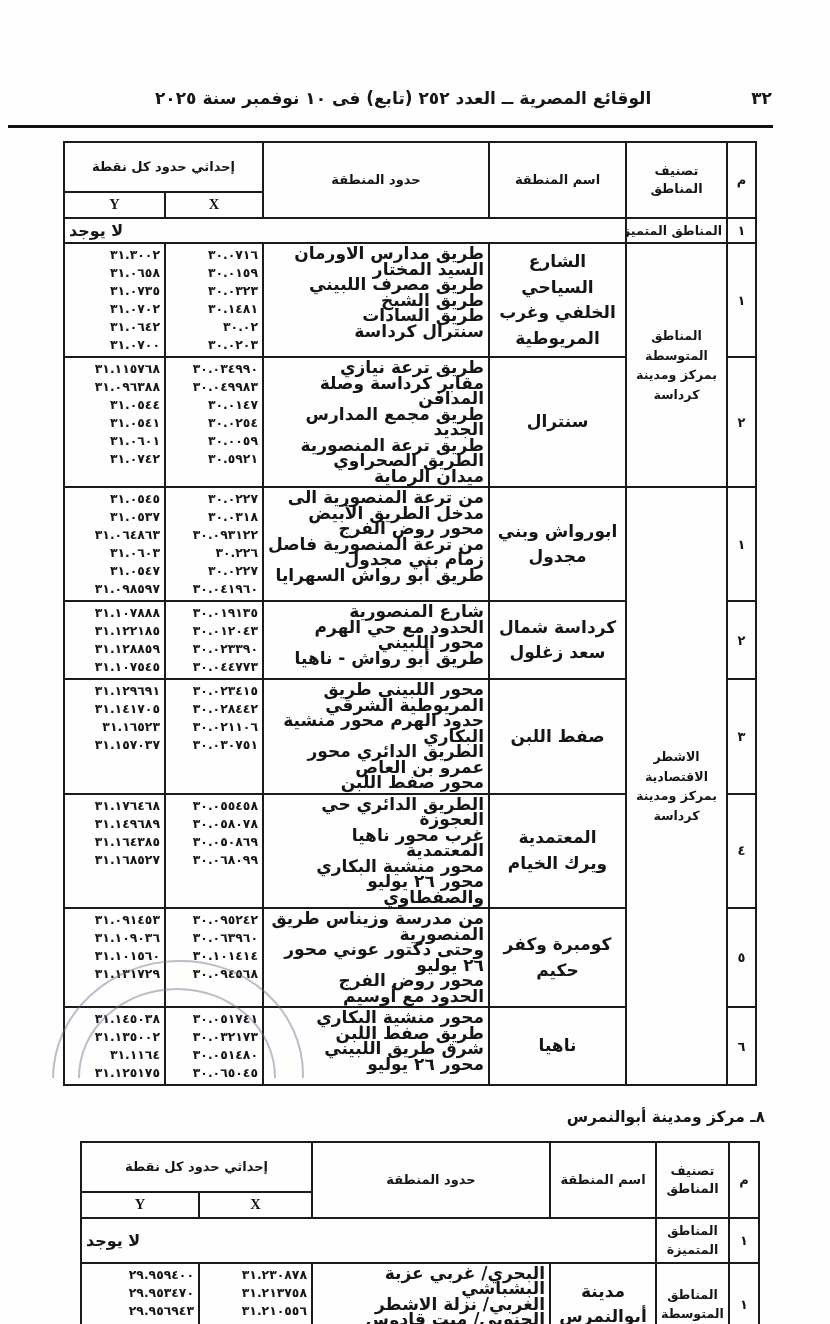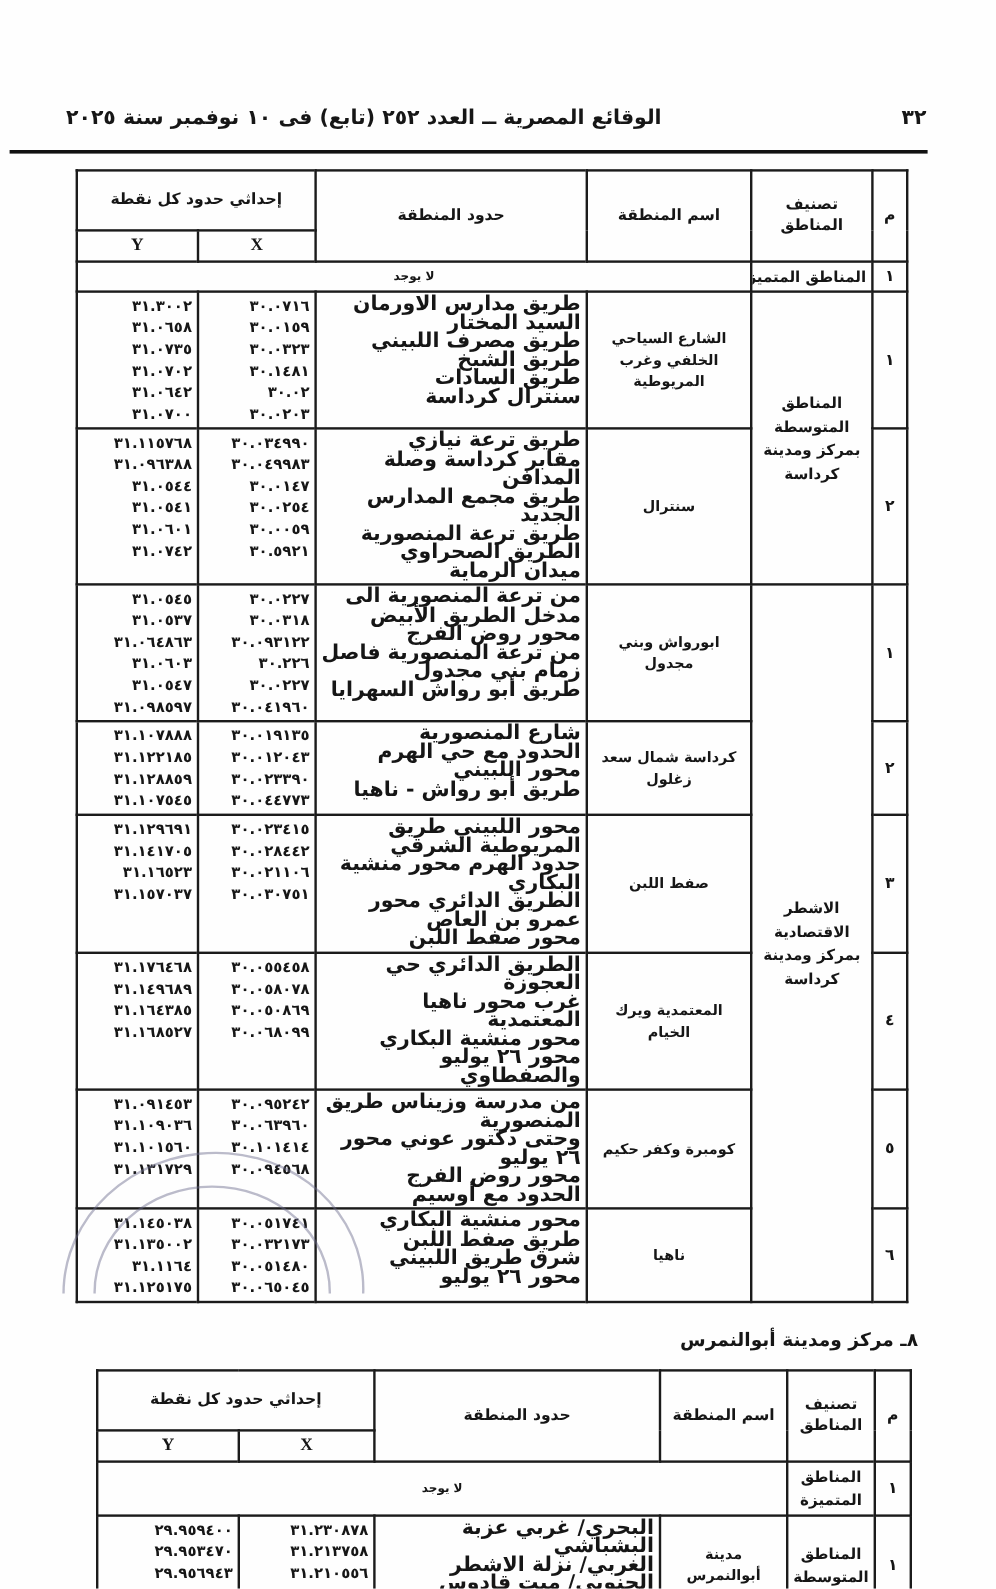--- a/index.html
+++ b/index.html
@@ -3,41 +3,41 @@
 <meta charset="utf-8">
 <style>
   *{box-sizing:border-box;margin:0;padding:0}
   body{margin:0;background:#ffffff}
   .page{position:relative;width:830px;height:1324px;background:#fefefe;
         font-family:"DejaVu Sans",sans-serif;color:#161616;direction:rtl;overflow:hidden}
 
   .pg-header{display:flex;align-items:baseline;padding:88px 58px 0 55px;
              font-weight:700;font-size:17px}
   .pg-num{white-space:nowrap}
-  .pg-title{flex:1;text-align:left;letter-spacing:.2px}
+  .pg-title{flex:1;text-align:center;letter-spacing:.2px}
   .rule{margin:17px 57px 0 8px;height:3px;background:#121212}
 
   .sec-title{margin:22px 73px 0 0;font-size:15.5px;font-weight:700}
   .sec-title-2{margin:22px 65px 12px 0;font-size:15.5px;font-weight:700}
 
   table.gtable{border-collapse:collapse;table-layout:fixed;font-weight:700}
   .t1{margin:13px 73px 0 0;width:692px}
   .t2{margin:15px 70px 0 0;width:678px}
   .gtable td{border:2px solid #1b1b1b;padding:2px 4px;overflow:hidden}
 
   .hc{text-align:center;vertical-align:middle;font-size:13px;line-height:1.35}
   .xy{font-family:"Liberation Serif",serif;font-size:14.5px}
   .numc{text-align:center;vertical-align:middle;font-size:13px}
   .clsc{text-align:center;vertical-align:middle;font-size:12.6px;line-height:1.55}
-  .namec{text-align:center;vertical-align:middle;font-size:12px;line-height:1.5}
+  .namec{text-align:center;vertical-align:middle;font-size:17px;line-height:1.5}
   .bndc{text-align:right;vertical-align:top;font-size:17px;line-height:15.5px;
         white-space:pre-line;padding:3px 6px 3px 2px}
   .crdc{text-align:right;vertical-align:top;font-size:12.4px;line-height:18px;
         white-space:pre-line;letter-spacing:.4px;padding-top:3px}
-  .nonec{text-align:center;vertical-align:middle;font-size:10px}
+  .nonec{text-align:left;vertical-align:middle;font-size:16px}
   .nowrap{white-space:nowrap}
 
   tr.h-main{height:50px}
   tr.h-xy{height:23px}
   tr.prem{height:22px}
   tr.prem2{height:44px}
   tr.rm1{height:106px}
   tr.rm2{height:110px}
   tr.re1{height:108px}
   tr.re2{height:78px}

